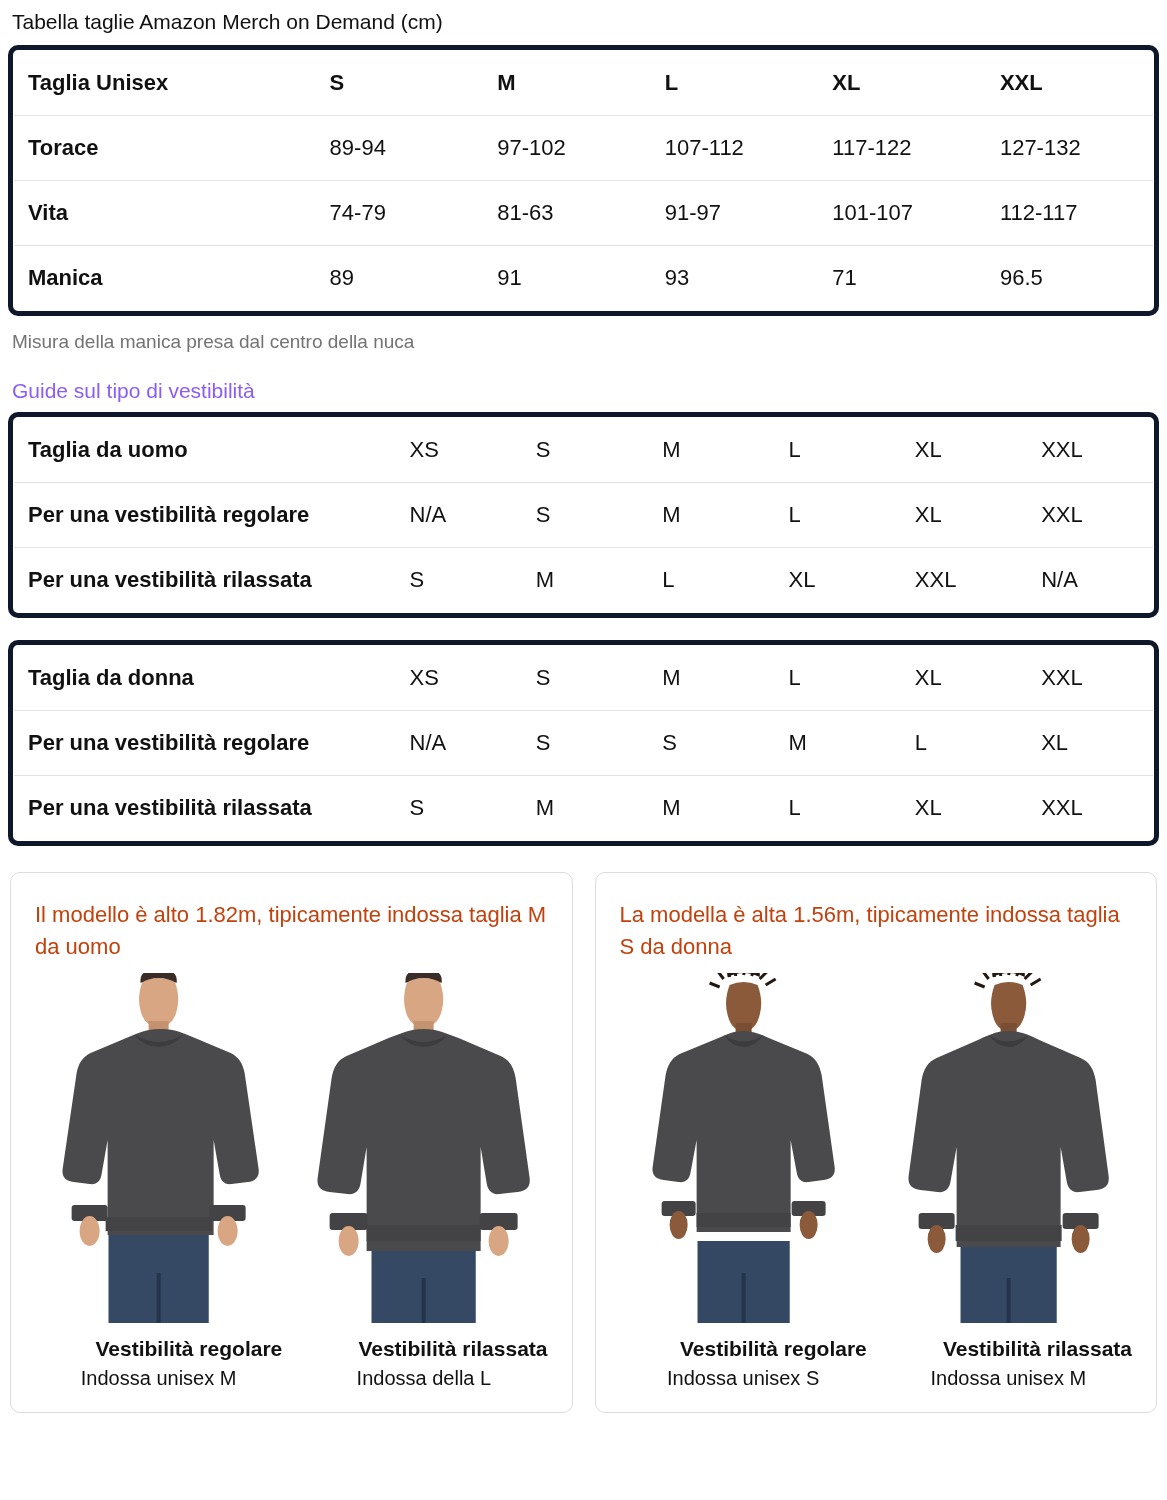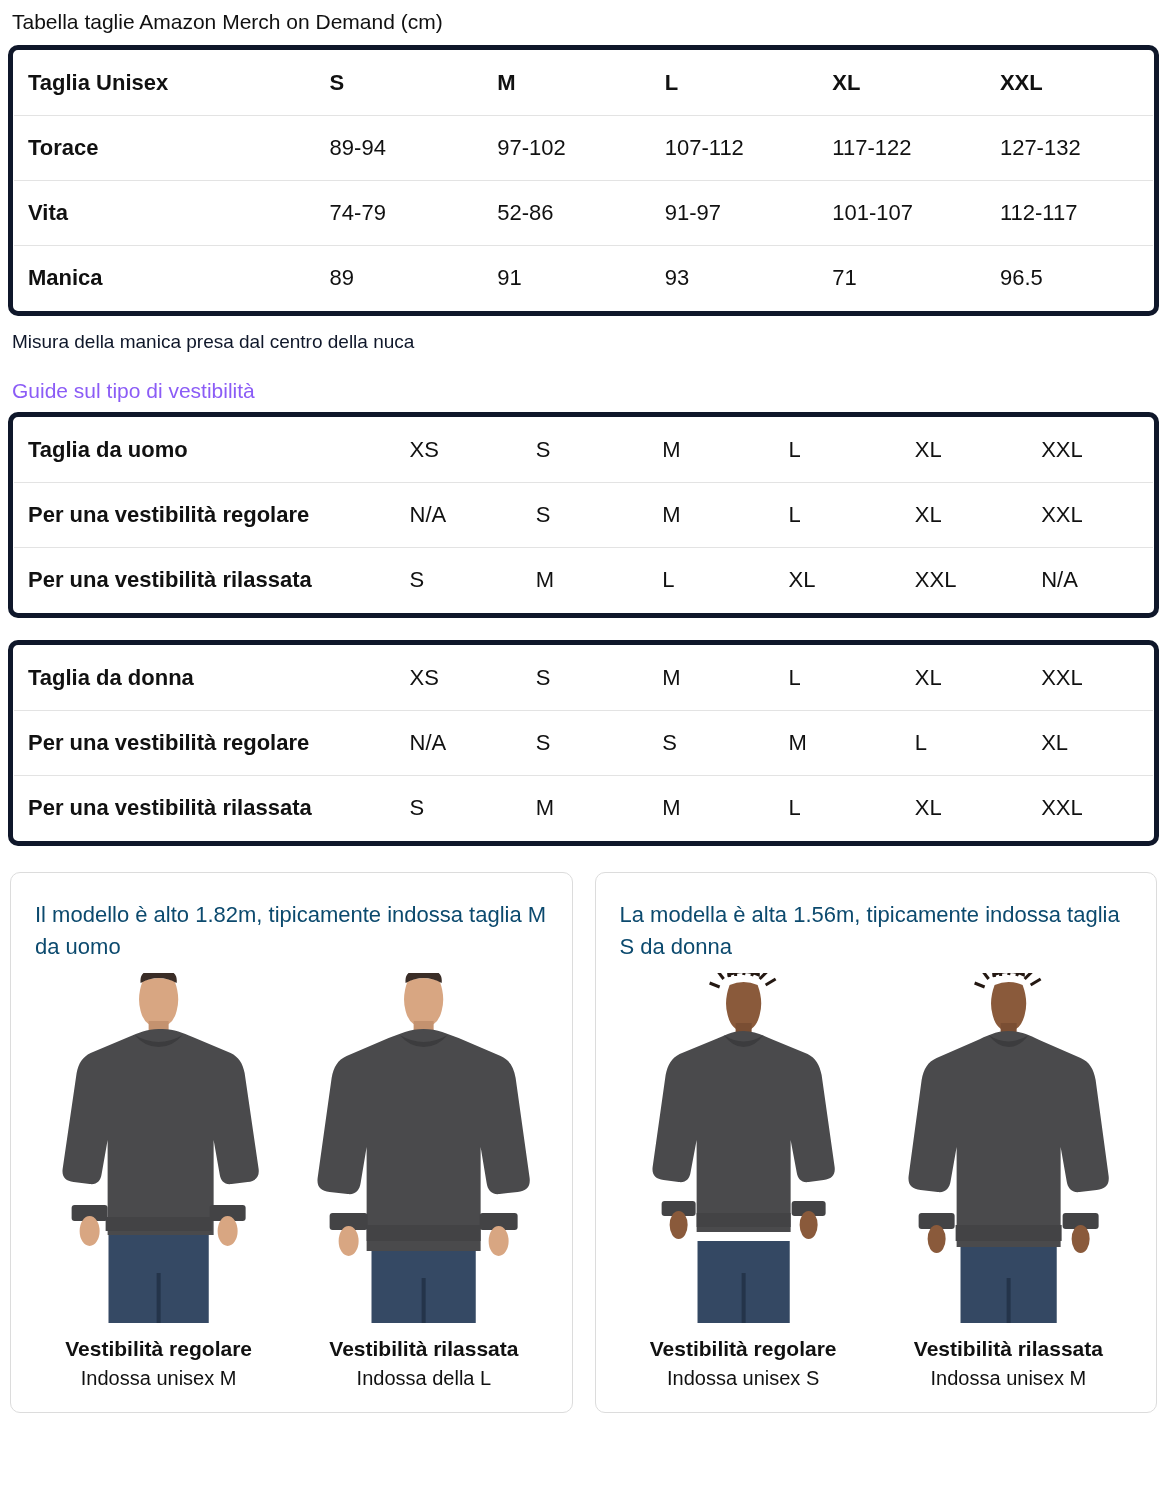--- a/index.html
+++ b/index.html
@@ -20,21 +20,21 @@
     padding: 0 8px;
   }
   .caption {
     font-size: 21px;
     color: #111;
     padding: 8px 4px 10px 4px;
     line-height: 1.3;
   }
   .note {
     font-size: 19px;
-    color: #0f172a;
+    color: #737373;
     padding: 10px 4px 6px 4px;
     line-height: 1.3;
   }
   .section-title {
     font-size: 21px;
     color: #8b5cf6;
     padding: 16px 4px 8px 4px;
     line-height: 1.3;
   }
 
@@ -82,21 +82,21 @@
   }
   .card {
     flex: 1 1 0;
     border: 1px solid #dcdcdc;
     border-radius: 10px;
     padding: 26px 24px 22px 24px;
   }
   .card-title {
     font-size: 22px;
     line-height: 1.45;
-    color: #0c4a6e;
+    color: #c2410c;
     margin-bottom: 6px;
   }
   .figures {
     display: flex;
     gap: 18px;
     margin-top: 10px;
   }
   .figure {
     flex: 1 1 0;
     display: flex;
@@ -105,21 +105,21 @@
   }
   .figure-img {
     width: 100%;
     height: 350px;
     position: relative;
   }
   .fig-caption {
     font-size: 21px;
     font-weight: bold;
     margin-top: 14px;
-    text-align: center;
+    text-align: right;
     width: 100%;
   }
   .fig-sub {
     font-size: 20px;
     margin-top: 6px;
     text-align: center;
     width: 100%;
   }
   svg { display: block; }
 </style>
@@ -153,21 +153,21 @@
           <td class="rowhead">Torace</td>
           <td>89-94</td>
           <td>97-102</td>
           <td>107-112</td>
           <td>117-122</td>
           <td>127-132</td>
         </tr>
         <tr>
           <td class="rowhead">Vita</td>
           <td>74-79</td>
-          <td>52-86</td>
+          <td>81-63</td>
           <td>91-97</td>
           <td>101-107</td>
           <td>112-117</td>
         </tr>
         <tr>
           <td class="rowhead">Manica</td>
           <td>89</td>
           <td>91</td>
           <td>93</td>
           <td>71</td>

